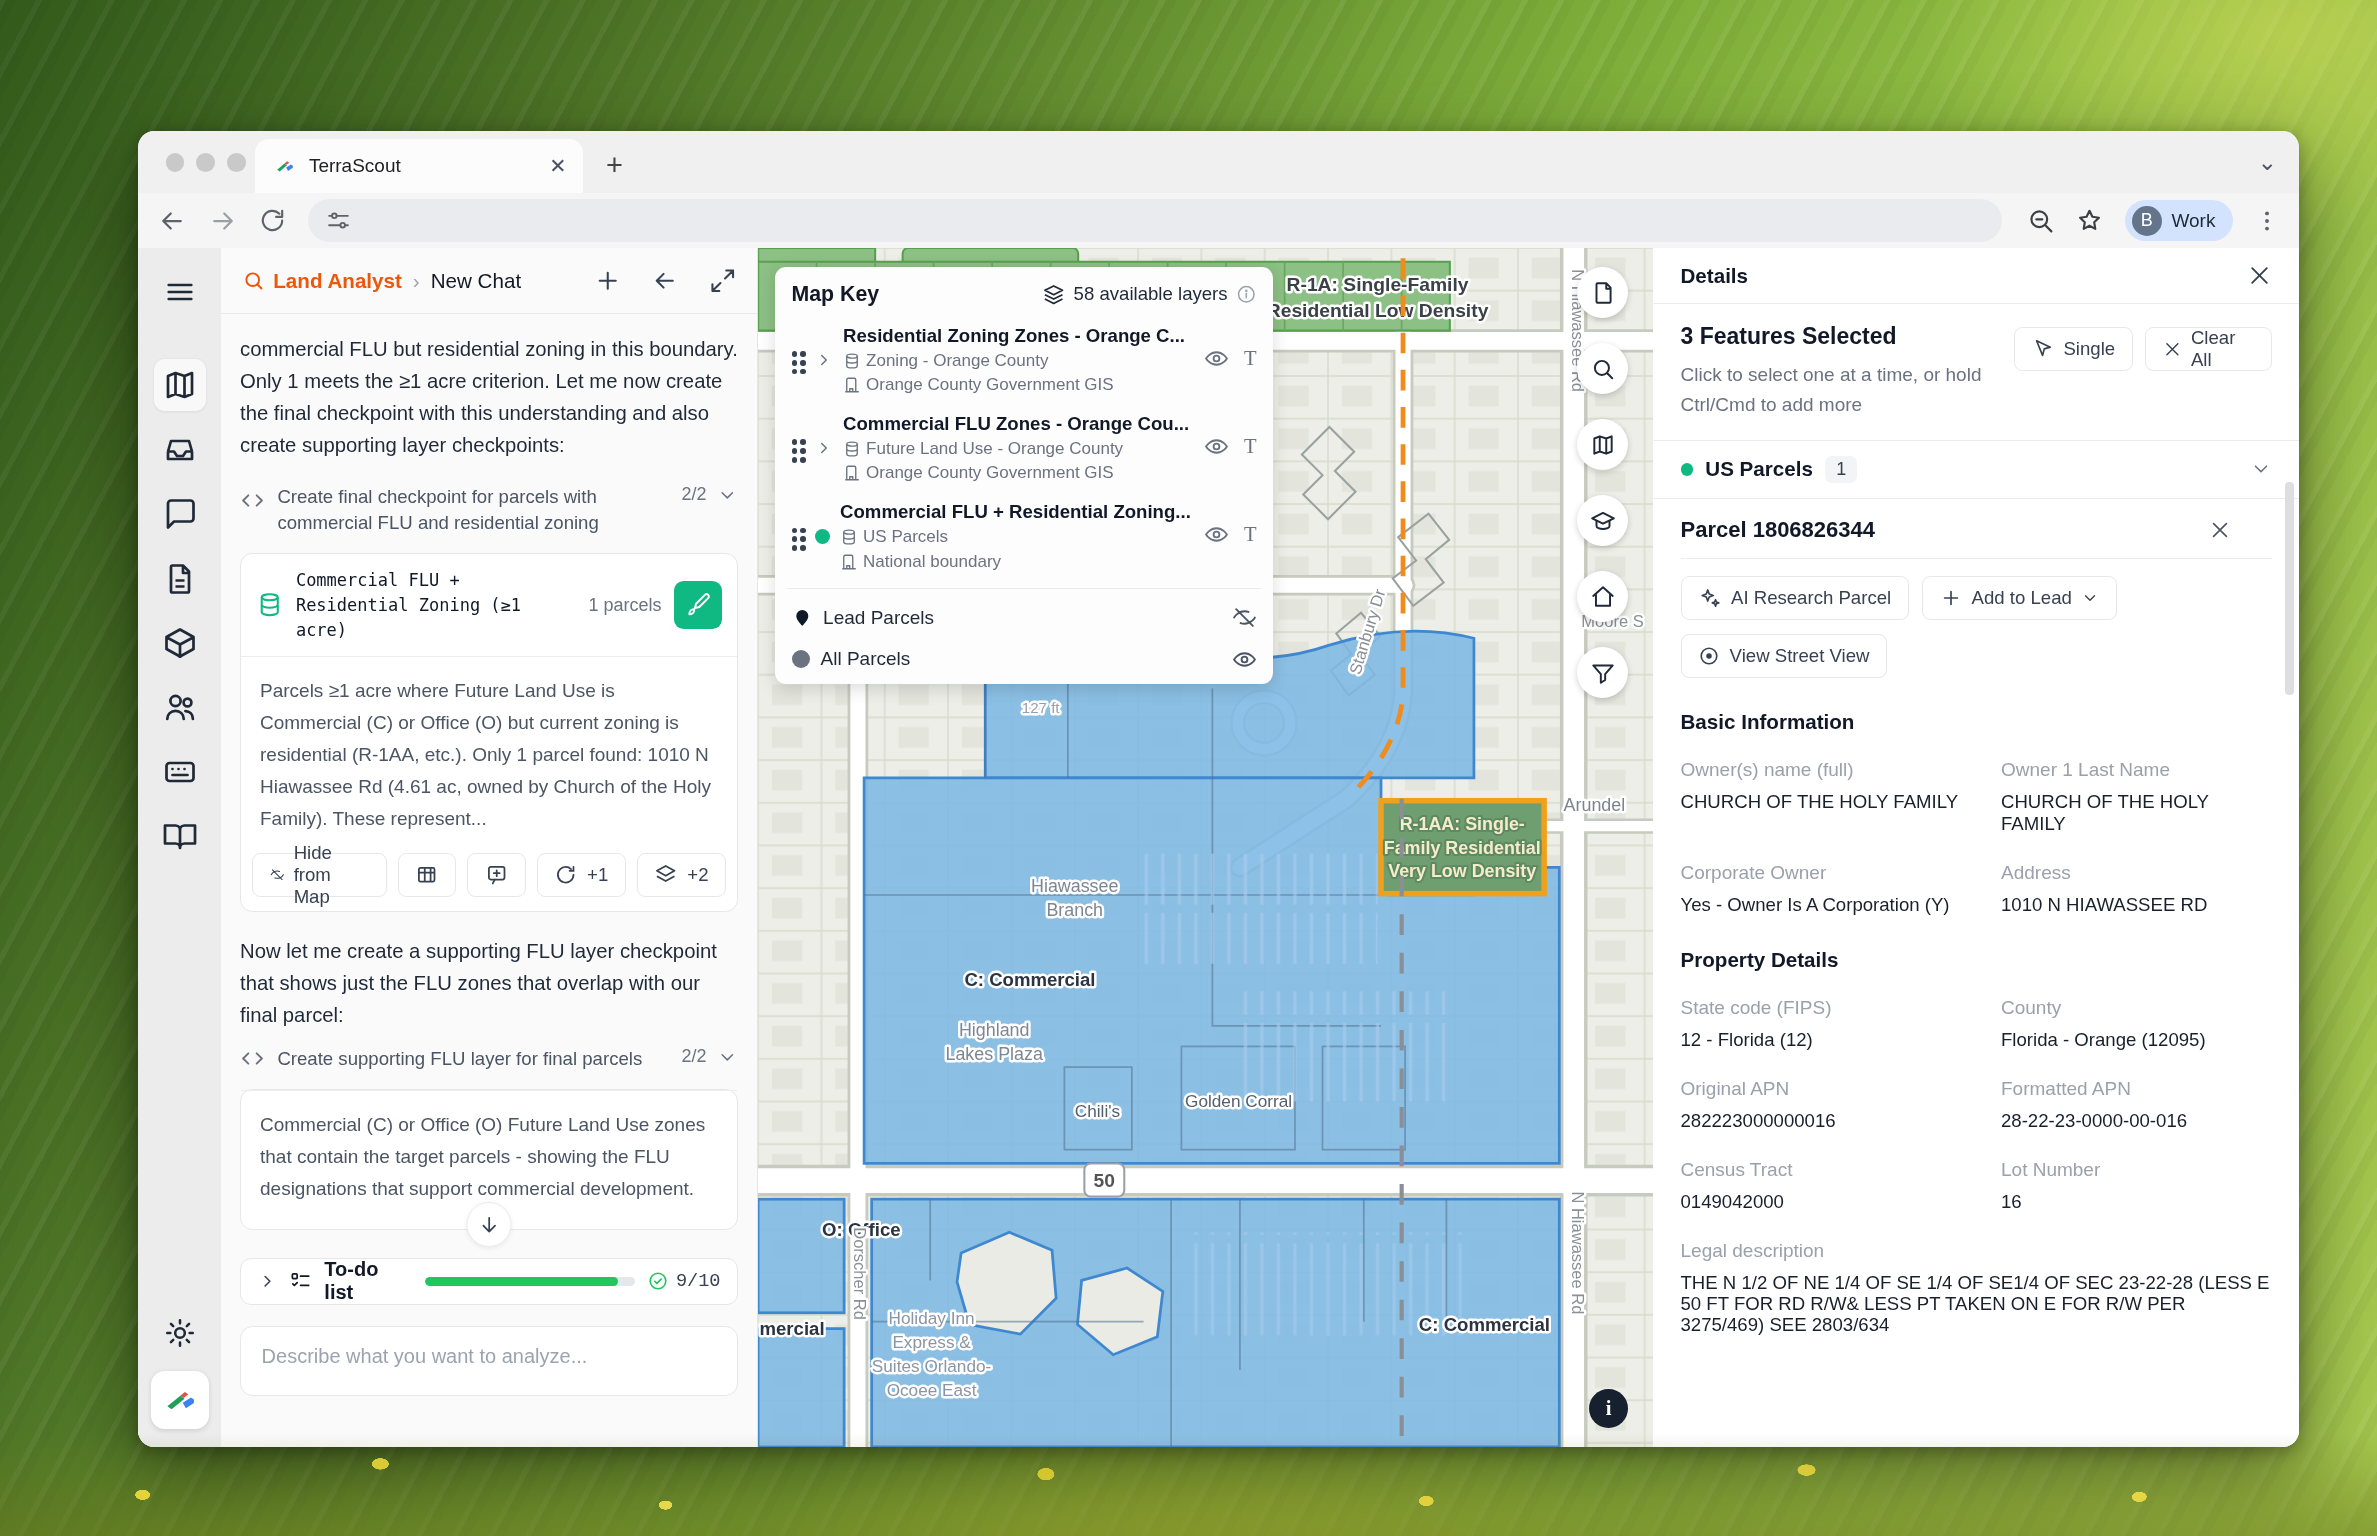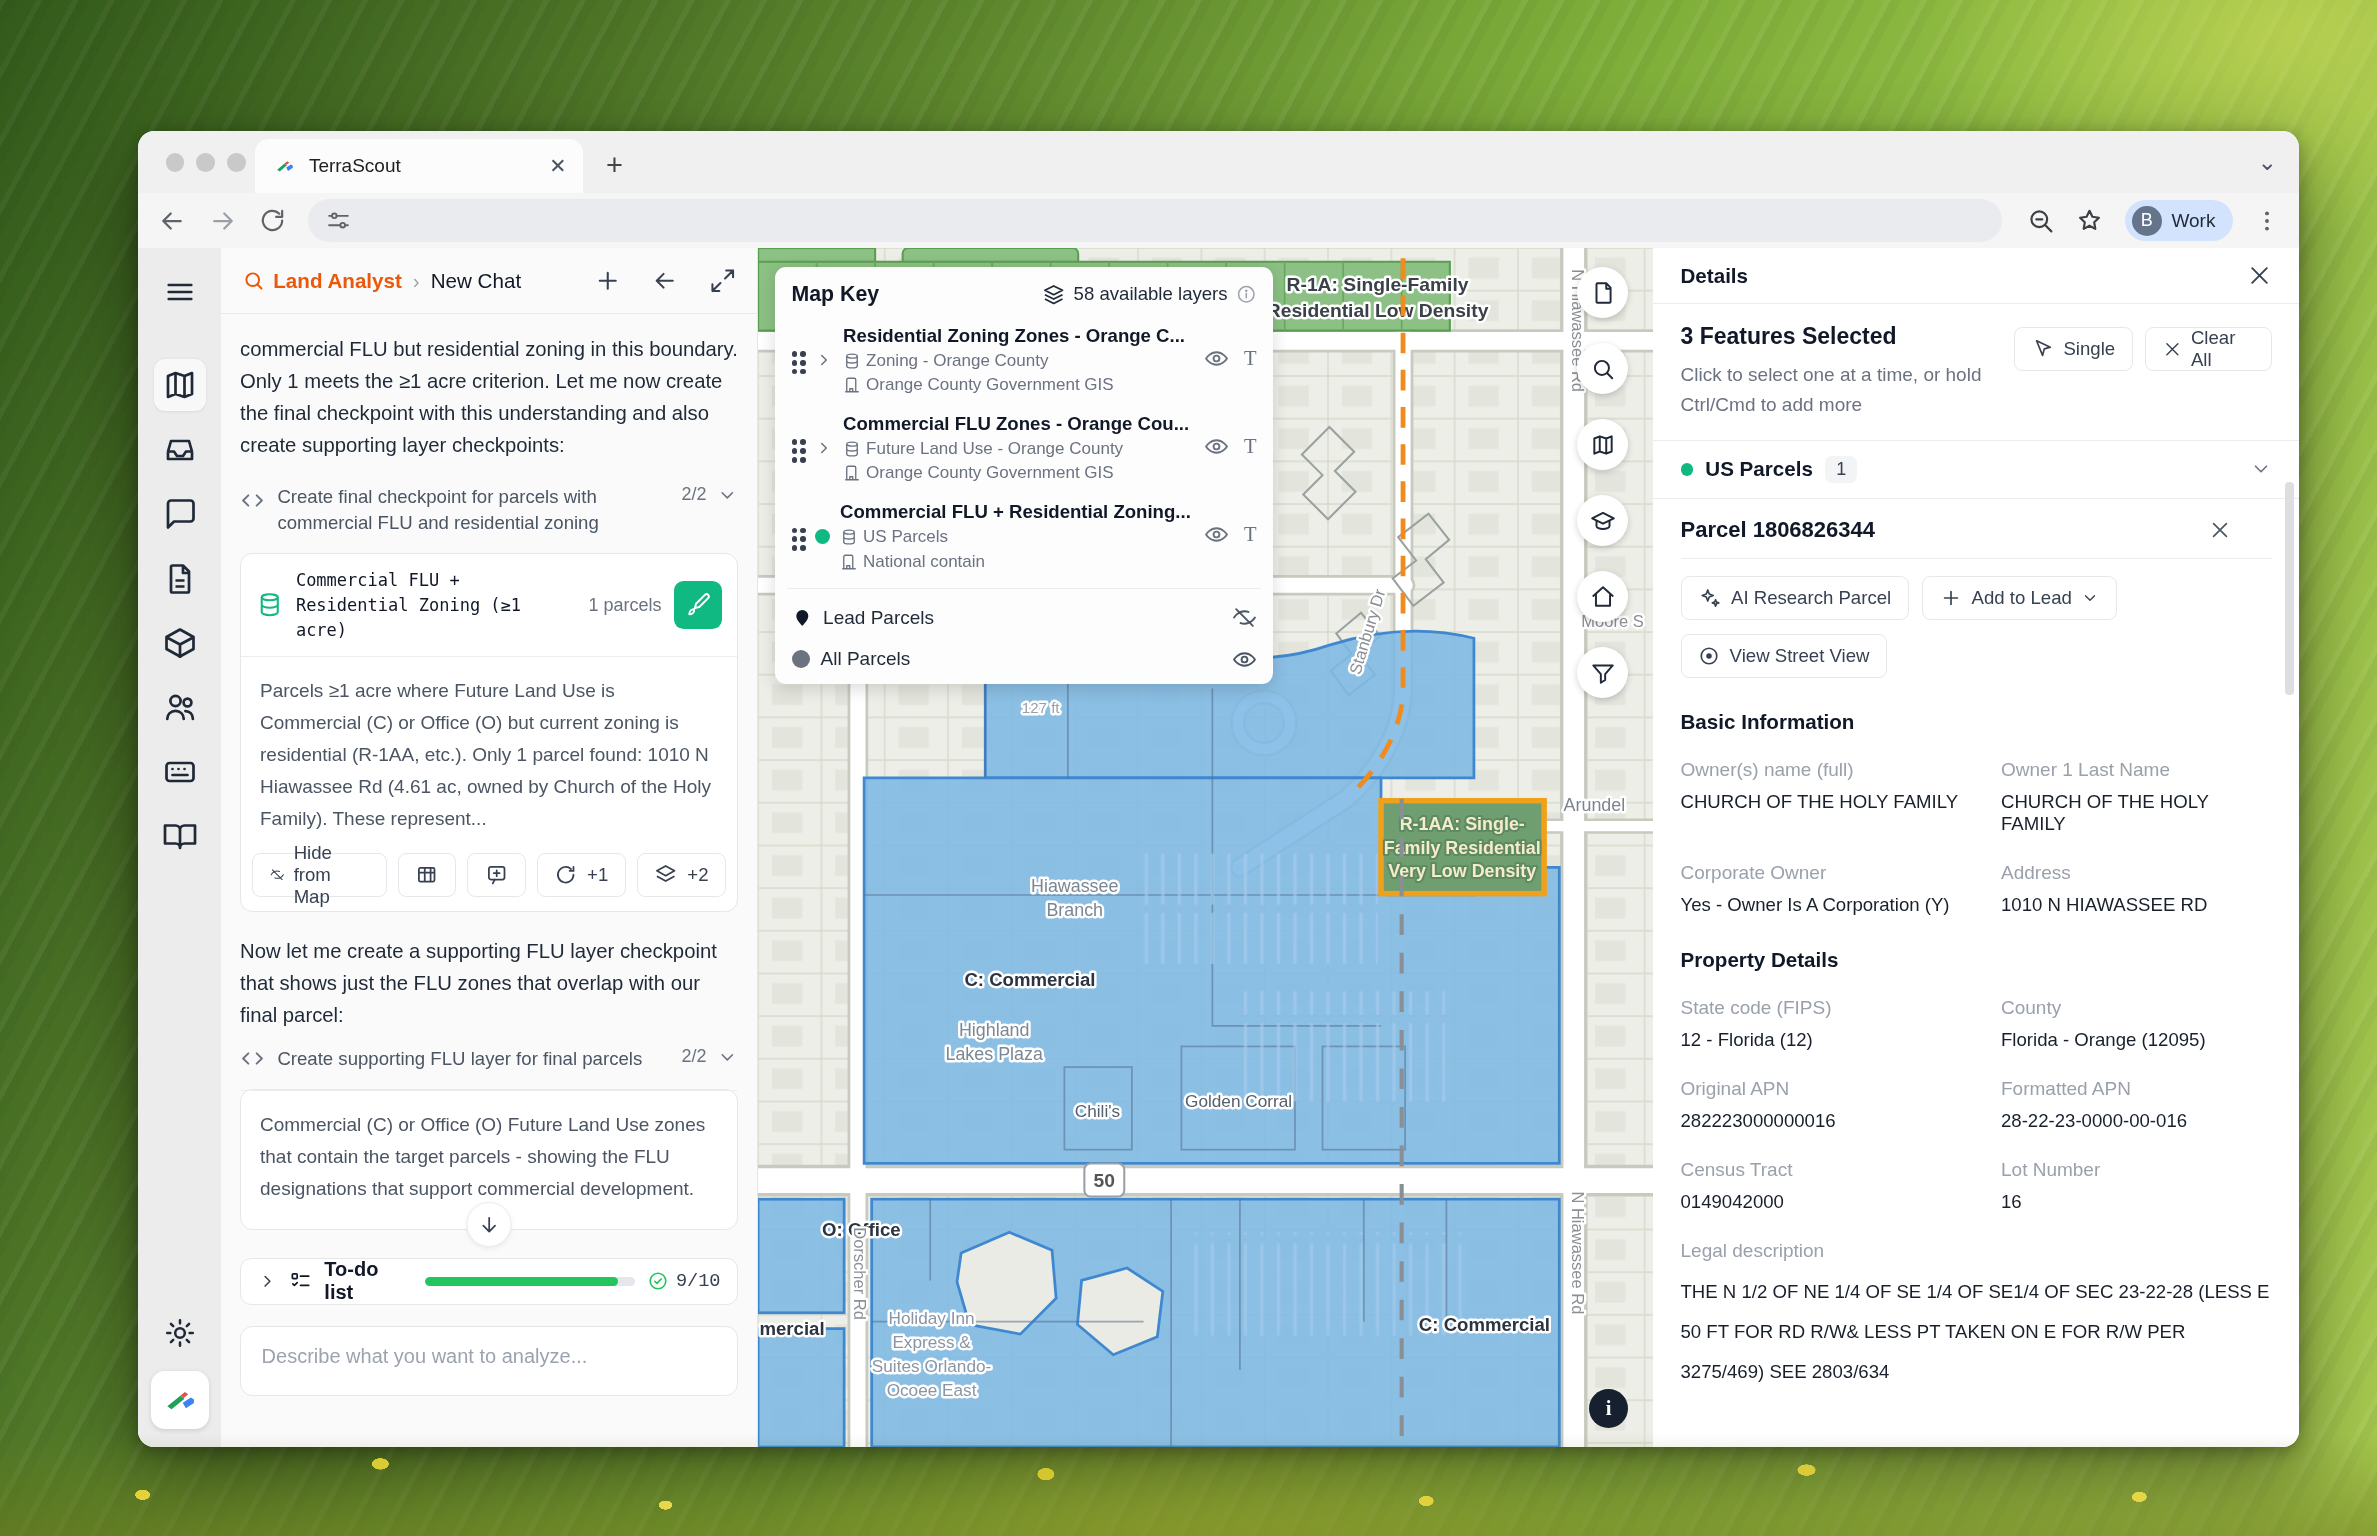--- a/index.html
+++ b/index.html
@@ -121,21 +121,21 @@
   .parcelrow .nm{font-size:22px;font-weight:700;color:#111827;}
   .dt-scroll{flex:1;overflow:hidden;padding:0 27.5px;}
   .hrline{height:0.7px;background:#ececec;margin:0 0 18px;}
   .actionrow{display:flex;gap:13.8px;flex-wrap:wrap;max-width:441px;}
   .h2{font-size:20.6px;font-weight:700;color:#111827;margin:32px 0 0;}
   .fgrid{display:grid;grid-template-columns:293px 1fr;column-gap:27.5px;row-gap:27.5px;margin-top:25px;}
   .fld .lb{font-size:19px;color:#9aa1ab;}
   .fld .vl{font-size:18.6px;color:#18202c;margin-top:9.6px;font-weight:500;}
   .legal{margin-top:27.5px;}
   .legal .lb{font-size:19px;color:#9aa1ab;}
-  .legal .vl{font-size:18.6px;line-height:40px;color:#18202c;margin-top:9.6px;font-weight:500;max-width:606px;}
+  .legal .vl{font-size:18.6px;line-height:21px;color:#18202c;margin-top:9.6px;font-weight:500;max-width:606px;}
   .sbar{position:absolute;right:5.5px;top:234px;width:8.3px;height:213px;border-radius:4.1px;background:#dcdee1;}
   
   .i{display:block;}
   .dots6{display:inline-grid;grid-template-columns:5.5px 5.5px;grid-auto-rows:5.5px;gap:3.4px;padding-top:2.8px;}
   .dots6 b{width:5.5px;height:5.5px;border-radius:50%;background:#374151;}
   .gdot{width:15px;height:15px;border-radius:50%;background:#10b981;flex:none;}
   .graydot{width:18px;height:18px;border-radius:50%;background:#6b7280;flex:none;}
   svg text{font-family:"Liberation Sans",sans-serif;}
   .halo{paint-order:stroke;stroke:#ffffff;stroke-width:7px;stroke-linejoin:round;}
   .halo2{paint-order:stroke;stroke:#5d8a62;stroke-width:6px;stroke-linejoin:round;}
@@ -655,21 +655,21 @@
                   <svg class="i" width="18" height="18" viewBox="0 0 24 24" fill="none" stroke="currentColor" stroke-width="1.8">
                     <ellipse cx="12" cy="5.5" rx="7" ry="2.6"></ellipse>
                     <path d="M5 5.5V18.5c0 1.4 3.1 2.6 7 2.6s7-1.2 7-2.6V5.5M5 12c0 1.4 3.1 2.6 7 2.6s7-1.2 7-2.6"></path>
                   </svg>
                   <span>US Parcels</span>
                 </span>
             <span class="mk-sub">
                   <svg class="i" width="18" height="18" viewBox="0 0 24 24" fill="none" stroke="currentColor" stroke-width="1.8" stroke-linejoin="round">
                     <path d="M5 21V5a2 2 0 012-2h8a2 2 0 012 2v16M3 21h18M9 7h.01M13 7h.01M9 11h.01M13 11h.01M9 21v-4h4v4"></path>
                   </svg>
-                  <span>National contain</span>
+                  <span>National boundary</span>
                 </span>
           </span>
           <span class="mk-icons">
             <svg class="i" width="25" height="25" viewBox="0 0 24 24" fill="none" stroke="currentColor" stroke-width="1.8">
                   <path d="M2 12s3.5-6 10-6 10 6 10 6-3.5 6-10 6S2 12 2 12z"></path>
                   <circle cx="12" cy="12" r="2.8"></circle>
                 </svg>
             <span class="tseri">T</span>
           </span>
         </div>

